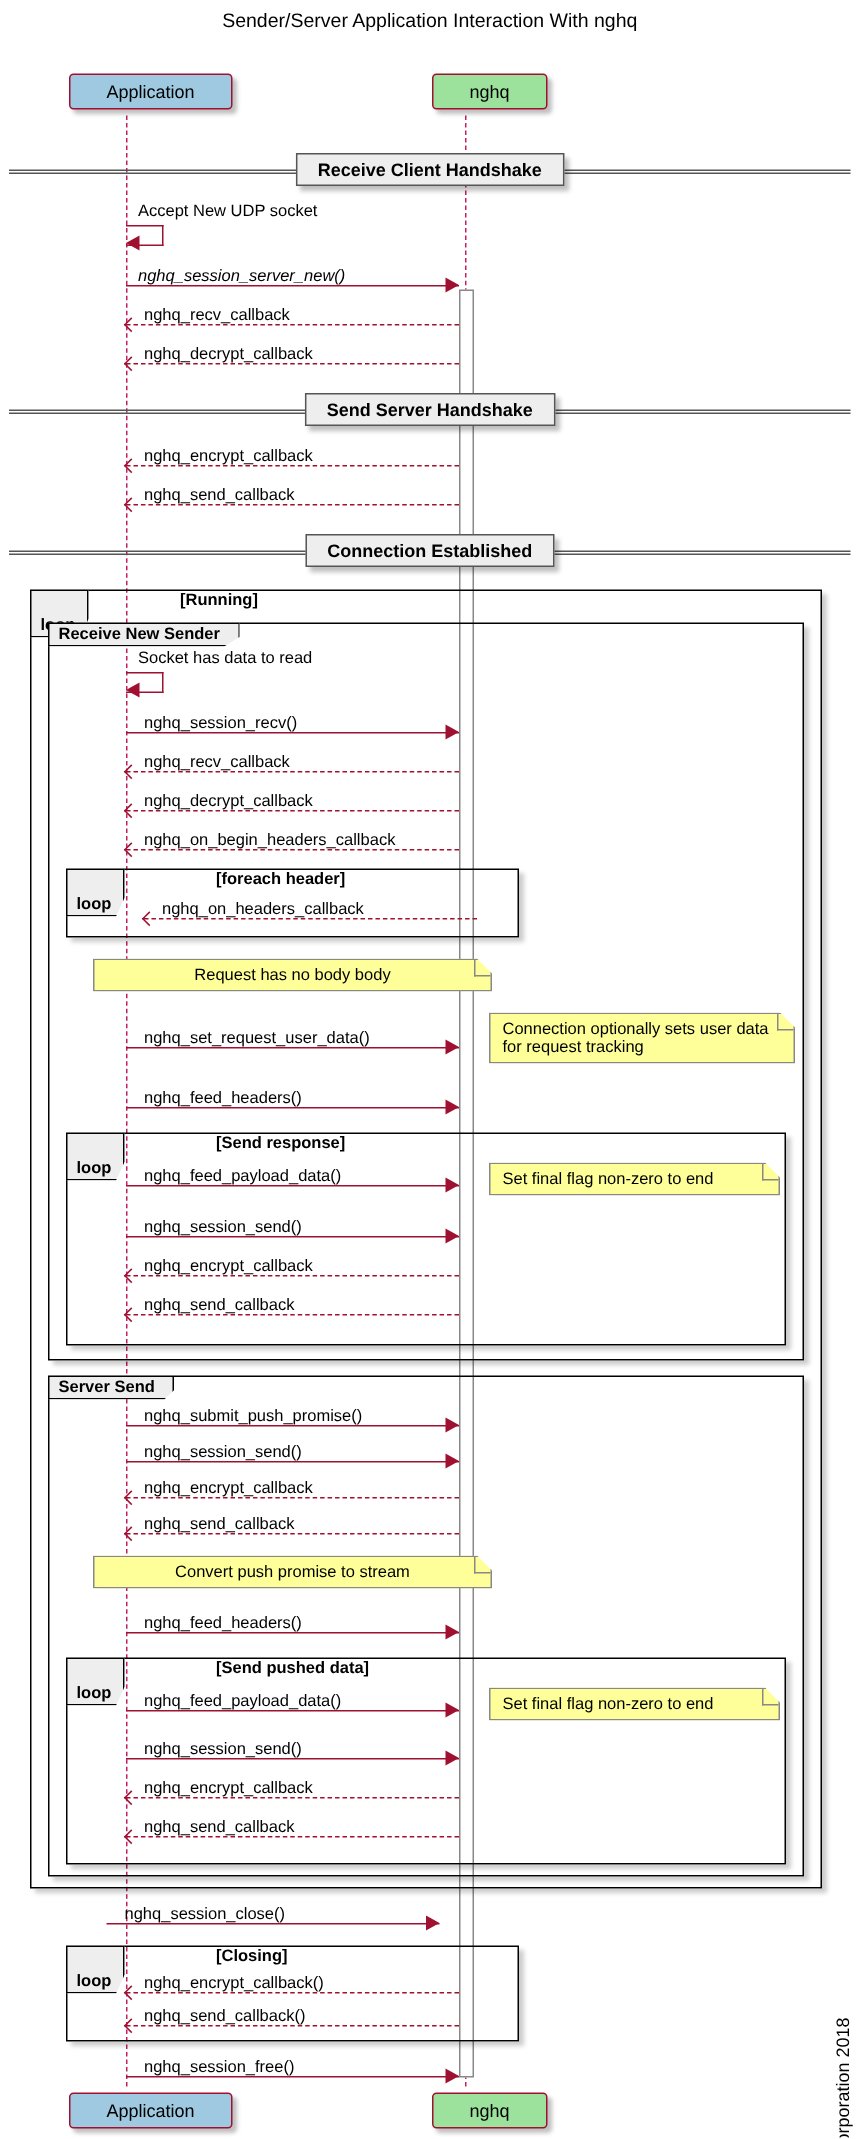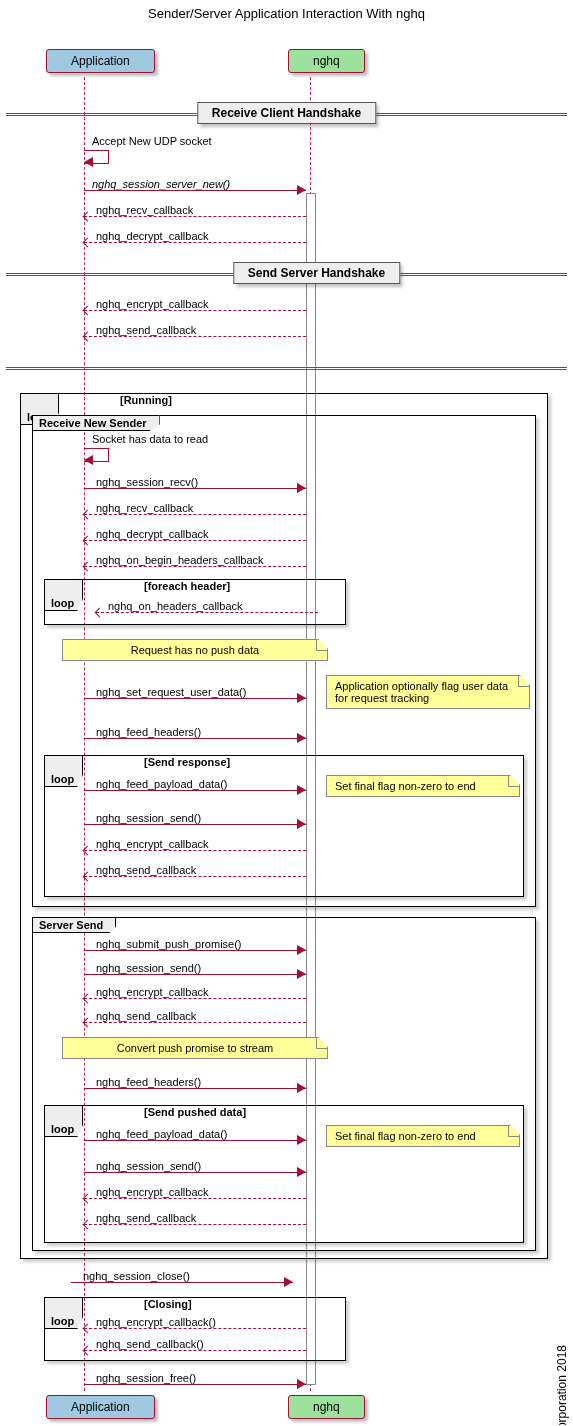--- a/index.html
+++ b/index.html
@@ -223,35 +223,36 @@
     <div class="arrow-l-open" style="left:0;"></div>
   </div>
 
   <div class="msg" style="top:204px; left:84px; width:222px;">
     <div class="msg-label" style="left:12px;">nghq_decrypt_callback</div>
     <div class="msg-line dashed" style="left:0; right:0;"></div>
     <div class="arrow-l-open" style="left:0;"></div>
   </div>
 
   <div class="divider" style="top:248px;"></div>
-  <div class="divider-label" style="top:248px;margin-left:30px;">Send Server Handshake</div>
+  <div class="divider-label" style="top:248px;">Send Server Handshake</div>
 
   <div class="msg" style="top:272px; left:84px; width:222px;">
     <div class="msg-label" style="left:12px;">nghq_encrypt_callback</div>
     <div class="msg-line dashed" style="left:0; right:0;"></div>
     <div class="arrow-l-open" style="left:0;"></div>
   </div>
 
   <div class="msg" style="top:298px; left:84px; width:222px;">
     <div class="msg-label" style="left:12px;">nghq_send_callback</div>
     <div class="msg-line dashed" style="left:0; right:0;"></div>
     <div class="arrow-l-open" style="left:0;"></div>
   </div>
 
   <div class="divider" style="top:342px;"></div>
+  <div class="divider-label" style="top:342px;">Connection Established</div>
 
   <div class="frame" style="top:368px; left:20px; width:526px; height:864px;">
     <div class="frame-tag">loop</div>
     <div class="frame-cond" style="left:72px;">[Running]</div>
   </div>
 
   <div class="frame" style="top:390px; left:32px; width:502px; height:490px;">
     <div class="frame-title">Receive New Sender</div>
   </div>
 
@@ -288,28 +289,28 @@
   <div class="frame" style="top:554px; left:44px; width:300px; height:44px;">
     <div class="frame-tag">loop</div>
     <div class="frame-cond" style="left:72px;">[foreach header]</div>
   </div>
   <div class="msg" style="top:574px; left:84px; width:222px;margin-left:12px;">
     <div class="msg-label" style="left:12px;">nghq_on_headers_callback</div>
     <div class="msg-line dashed" style="left:0; right:0;"></div>
     <div class="arrow-l-open" style="left:0;"></div>
   </div>
 
-  <div class="note" style="top:614px; left:62px; width:248px; text-align:center;">Request has no push data</div>
+  <div class="note" style="top:614px; left:62px; width:248px; text-align:center;">Request has no body body</div>
 
   <div class="msg" style="top:660px; left:84px; width:222px;">
     <div class="msg-label" style="left:12px;">nghq_set_request_user_data()</div>
     <div class="msg-line" style="left:0; right:0;"></div>
     <div class="arrow-r" style="right:0;"></div>
   </div>
-  <div class="note" style="top:650px; left:326px; width:186px;">Application optionally flag user data for request tracking</div>
+  <div class="note" style="top:650px; left:326px; width:186px;">Connection optionally sets user data for request tracking</div>
 
   <div class="msg" style="top:700px; left:84px; width:222px;">
     <div class="msg-label" style="left:12px;">nghq_feed_headers()</div>
     <div class="msg-line" style="left:0; right:0;"></div>
     <div class="arrow-r" style="right:0;"></div>
   </div>
 
   <div class="frame" style="top:730px; left:44px; width:478px; height:140px;">
     <div class="frame-tag">loop</div>
     <div class="frame-cond" style="left:72px;">[Send response]</div>

